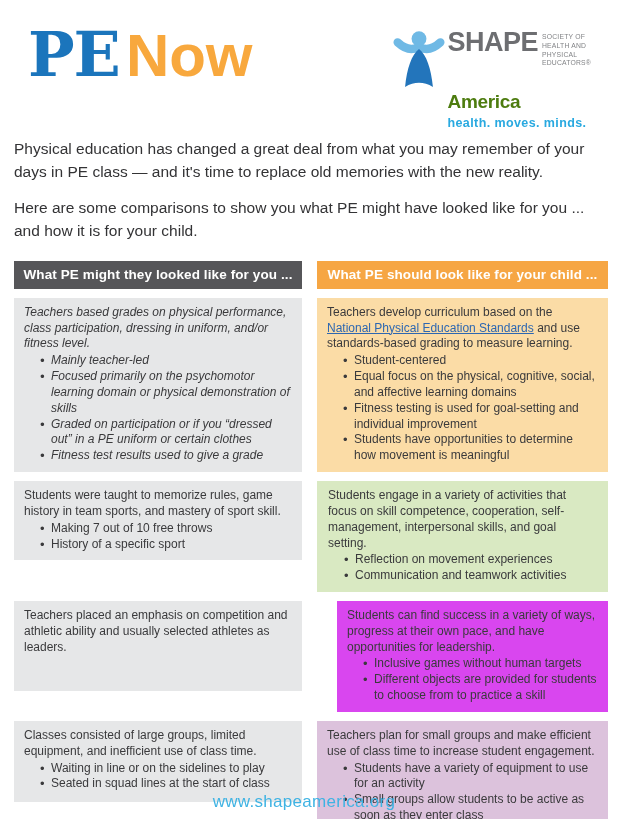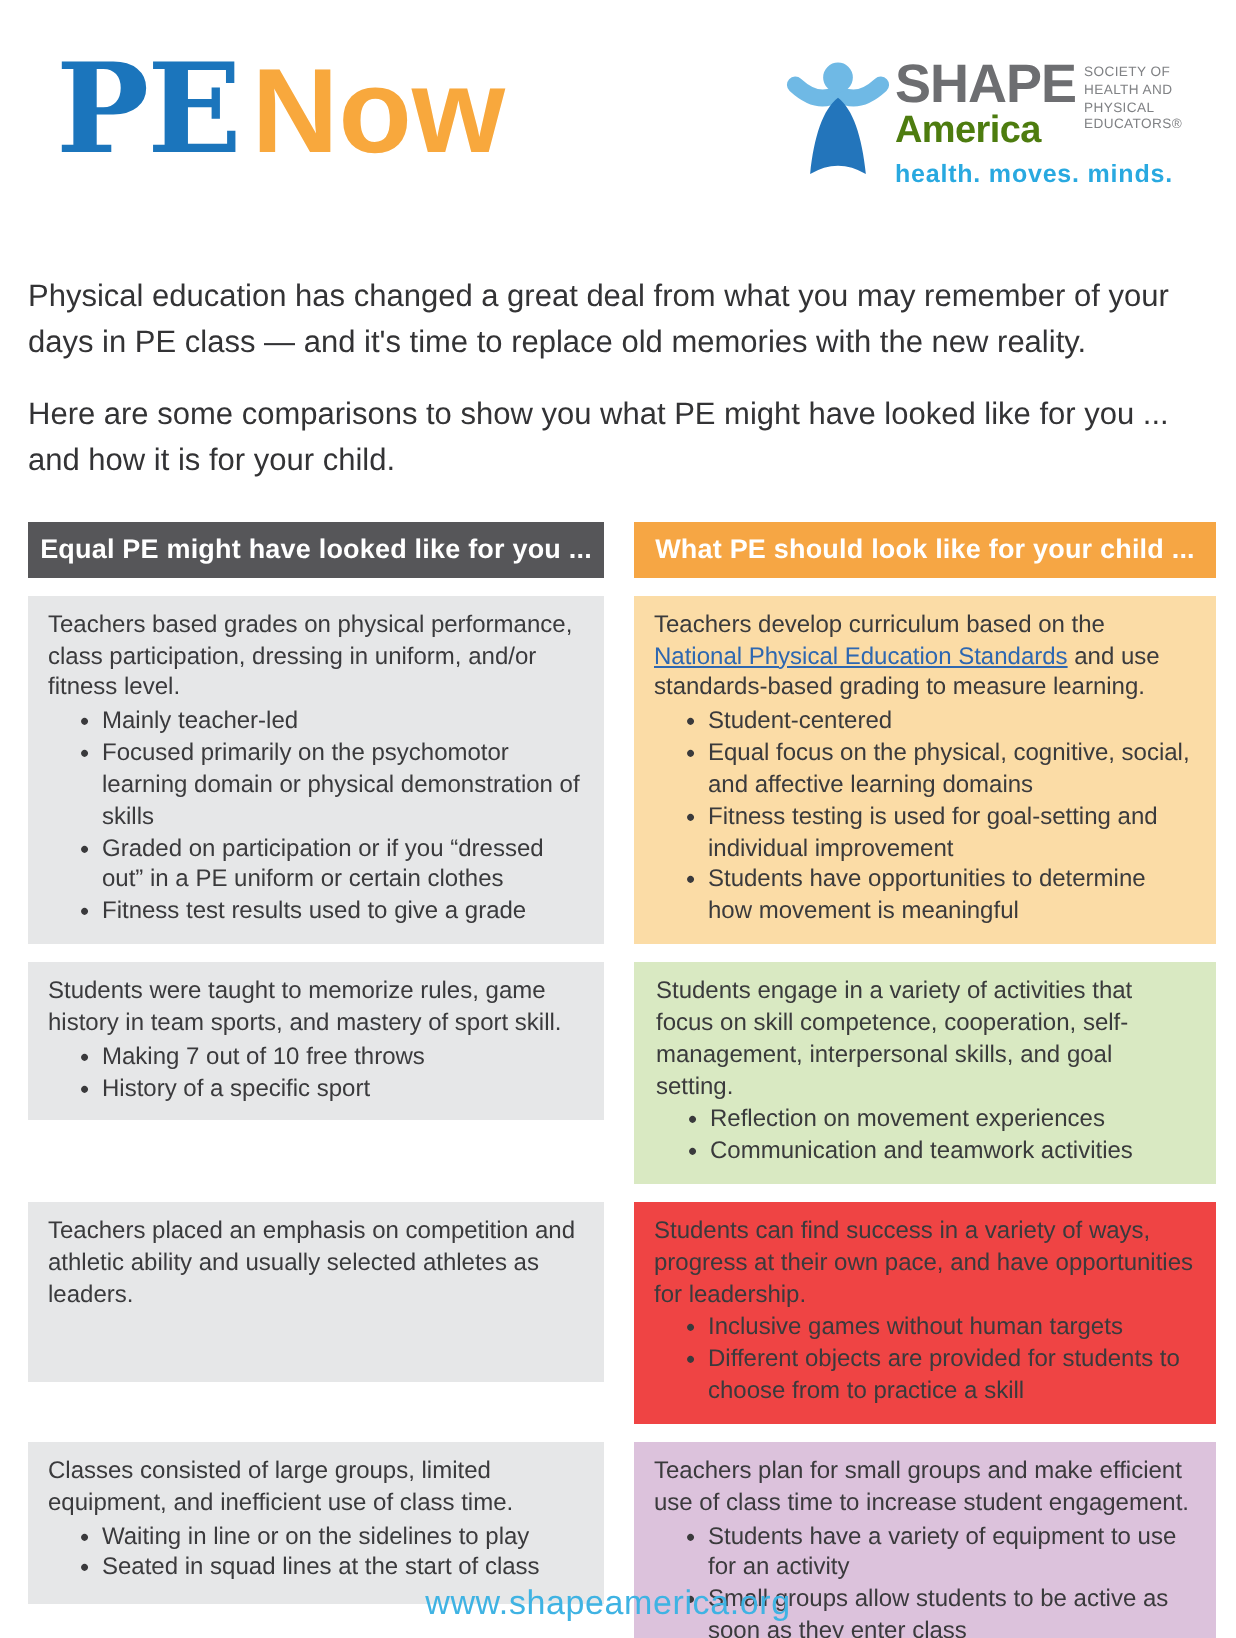--- a/index.html
+++ b/index.html
@@ -22,21 +22,21 @@
   }
   .title .now{
     font-family:"Liberation Sans",sans-serif;
     font-weight:bold;font-size:60px;letter-spacing:0;
     margin-left:6px;
   }
   .logo{position:absolute;right:0;top:0;display:flex;align-items:flex-start;}
   .logo-figure{width:52px;height:62px;margin-right:2px;flex:0 0 auto;}
   .logo-textcol{display:flex;flex-direction:column;}
   .logo-toprow{display:flex;align-items:flex-start;}
-  .logo-names{display:flex;flex-direction:column;line-height:0.95;}
+  .logo-names{display:flex;flex-direction:column;line-height:0.95;gap:36px;}
   .logo-shape{font-weight:bold;font-size:27px;letter-spacing:-0.5px;}
   .logo-america{font-weight:bold;font-size:19px;margin-top:1px;letter-spacing:-0.3px;}
   .logo-society{
     font-size:6.8px;line-height:1.3;width:54px;margin-left:4px;margin-top:3px;
     color:#808285;letter-spacing:0.2px;
   }
   .logo-tagline{font-weight:bold;font-size:12.5px;margin-top:5px;letter-spacing:0.4px;}
   
   .intro{margin:0 12px 0 14px;font-size:15.5px;line-height:1.48;color:#333335;}
   .intro.p1{margin-top:20px;}
@@ -56,21 +56,21 @@
   .cell{
     box-sizing:border-box;
     padding:7px 10px 8px 10px;
     font-size:12px;line-height:1.32;color:#3a3a3c;
   }
   .cell .lead{margin:0;}
   .cell ul{margin:1px 0 0 0;padding:0 0 0 16px;list-style:none;}
   .cell li{position:relative;padding-left:11px;}
   .cell li::before{content:"\2022";position:absolute;left:0;top:-1px;font-size:13px;}
   .cell a{color:#2d67b1;text-decoration:underline;}
-  .h-r1l{min-height:137px;} .h-r1r{min-height:170px;}
+  .h-r1l{min-height:137px;font-style:italic;} .h-r1r{min-height:170px;}
   .h-r2l{min-height:70px;}  .h-r2r{min-height:106px;}
   .h-r3l{min-height:90px;}  .h-r3r{min-height:90px;}
   .h-r4l{min-height:81px;}  .h-r4r{min-height:112px;}
   
   .footer{
     position:absolute;left:0;bottom:7px;width:100%;
     text-align:center;font-size:17px;letter-spacing:0.3px;
   }
 </style>
 </head>
@@ -101,21 +101,21 @@
         <div class="logo-tagline" style="color: rgb(41, 169, 224);">health. moves. minds.</div>
       </div>
     </div>
   </div>
 
   <p class="intro p1">Physical education has changed a great deal from what you may remember of your days in PE class — and it's time to replace old memories with the new reality.</p>
   <p class="intro p2">Here are some comparisons to show you what PE might have looked like for you ... and how it is for your child.</p>
 
   <div class="grid">
 
-    <div class="col-header" style="background-color: rgb(86, 86, 89);">Equal PE might have looked like for you ...</div>
+    <div class="col-header" style="background-color: rgb(86, 86, 89);">What PE might they looked like for you ...</div>
     <div class="col-header" style="background-color: rgb(246, 166, 68);">What PE should look like for your child ...</div>
 
     <div class="cell h-r1l" style="background-color: rgb(230, 231, 232);">
       <p class="lead">Teachers based grades on physical performance, class participation, dressing in uniform, and/or fitness level.</p>
       <ul>
         <li>Mainly teacher-led</li>
         <li>Focused primarily on the psychomotor learning domain or physical demonstration of skills</li>
         <li>Graded on participation or if you “dressed out” in a PE uniform or certain clothes</li>
         <li>Fitness test results used to give a grade</li>
       </ul>
@@ -141,21 +141,21 @@
       <p class="lead">Students engage in a variety of activities that focus on skill competence, cooperation, self-management, interpersonal skills, and goal setting.</p>
       <ul>
         <li>Reflection on movement experiences</li>
         <li>Communication and teamwork activities</li>
       </ul>
     </div>
 
     <div class="cell h-r3l" style="background-color: rgb(230, 231, 232);">
       <p class="lead">Teachers placed an emphasis on competition and athletic ability and usually selected athletes as leaders.</p>
     </div>
-    <div class="cell h-r3r" style="background-color: #ef4444;">
+    <div class="cell h-r3r" style="background-color: #d946ef; margin-left: 20px;">
       <p class="lead">Students can find success in a variety of ways, progress at their own pace, and have opportunities for leadership.</p>
       <ul>
         <li>Inclusive games without human targets</li>
         <li>Different objects are provided for students to choose from to practice a skill</li>
       </ul>
     </div>
 
     <div class="cell h-r4l" style="background-color: rgb(230, 231, 232);">
       <p class="lead">Classes consisted of large groups, limited equipment, and inefficient use of class time.</p>
       <ul>

